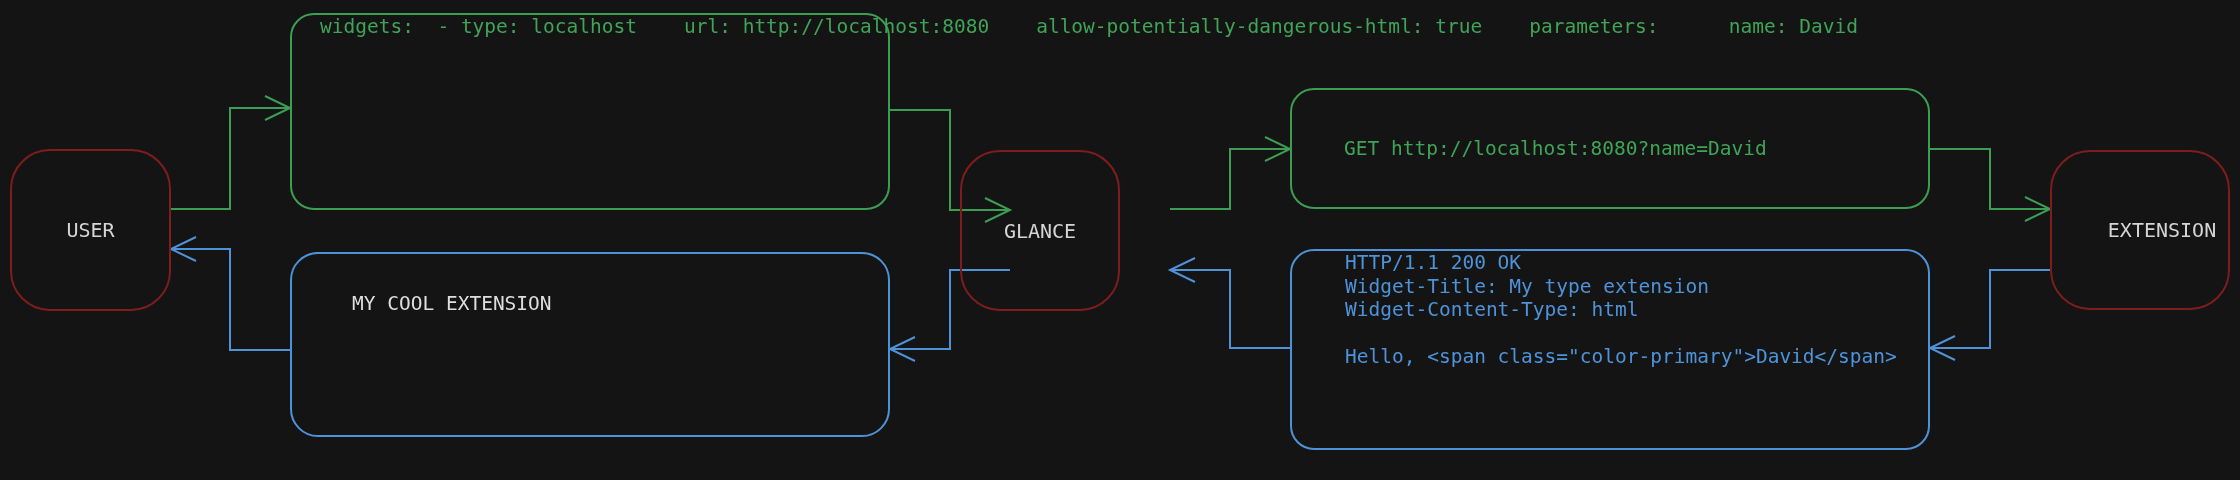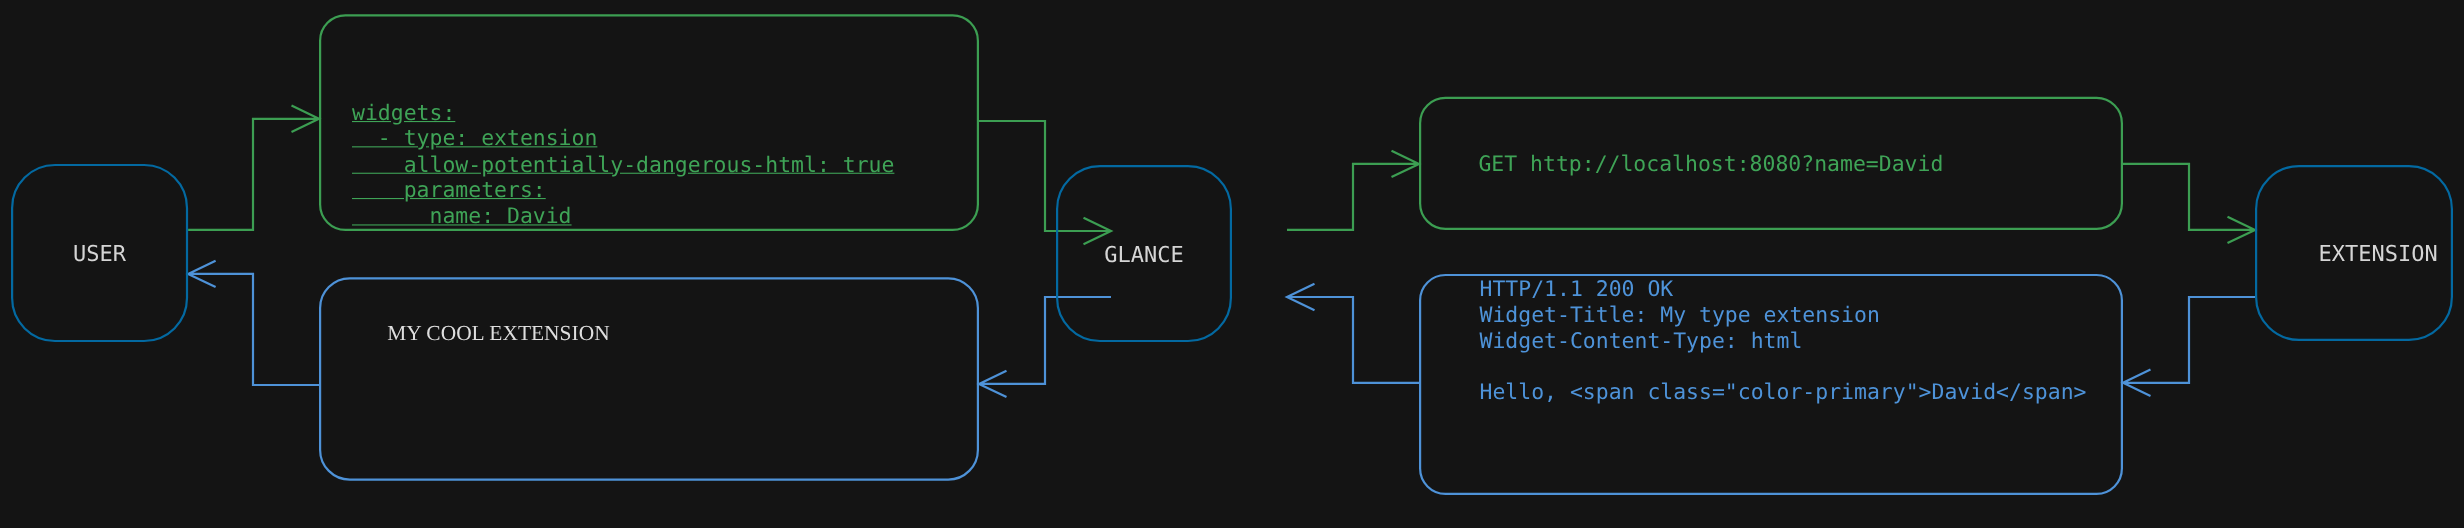--- a/index.html
+++ b/index.html
@@ -20,21 +20,21 @@
     left: 0; top: 0;
     width: 2240px;
     height: 480px;
   }
   .box {
     position: absolute;
     box-sizing: border-box;
     background: transparent;
   }
   .node {
-    border: 2px solid #0369a1;
+    border: 2px solid #7f1d1d;
     border-radius: 40px;
     display: flex;
     align-items: center;
     justify-content: center;
     color: #d5d5d5;
     font-size: 20px;
   }
   .node-user      { left: 10px;   top: 149px; width: 161px; height: 162px; }
   .node-glance    { left: 960px; top: 150px; width: 160px; height: 161px; }
   .node-extension { left: 2050px; top: 150px; width: 180px; height: 160px; padding-left: 44px; }
@@ -44,38 +44,36 @@
     border-radius: 24px;
     color: #3fa457;
   }
   .blue-box {
     border: 2px solid #4e92d8;
     border-radius: 24px;
     color: #4e93d9;
   }
   .config-box {
     left: 290px; top: 13px; width: 600px; height: 197px;
-    display: flex; flex-direction: column; justify-content: flex-end;
+    display: flex; flex-direction: row; justify-content: space-between;
     padding-left: 28px;
-    text-decoration: underline;
   }
   .get-box {
     left: 1290px; top: 88px; width: 640px; height: 121px;
     display: flex; align-items: center;
     padding-left: 52px;
   }
   .response-box {
     left: 1290px; top: 249px; width: 640px; height: 201px;
     display: flex; flex-direction: column; 
     padding-left: 53px;
   }
   .mycool-box {
     left: 290px; top: 252px; width: 600px; height: 185px;
     border-radius: 28px;
-    font-family: Liberation Serif, serif;
   }
   .code-line {
     white-space: pre;
     font-size: 19.5px;
     line-height: 23.5px;
     min-height: 23.5px;
   }
   .widget-title {
     position: absolute;
     left: 60px; top: 38px;
@@ -116,21 +114,22 @@
              M1010,270 H950 V349 H890 M915,337 L890,349 L915,361
              M290,350 H230 V249 H171 M196,237 L171,249 L196,261" stroke="#4e92d8"></path>
   </svg>
 
   <div class="box node node-user">
     <span>USER</span>
   </div>
 
   <div class="box green-box config-box">
     <div class="code-line">widgets:</div>
-    <div class="code-line">  - type: extension</div>
+    <div class="code-line">  - type: localhost</div>
+    <div class="code-line">    url: http://localhost:8080</div>
     <div class="code-line">    allow-potentially-dangerous-html: true</div>
     <div class="code-line">    parameters:</div>
     <div class="code-line">      name: David</div>
   </div>
 
   <div class="box node node-glance">
     <span>GLANCE</span>
   </div>
 
   <div class="box green-box get-box">

